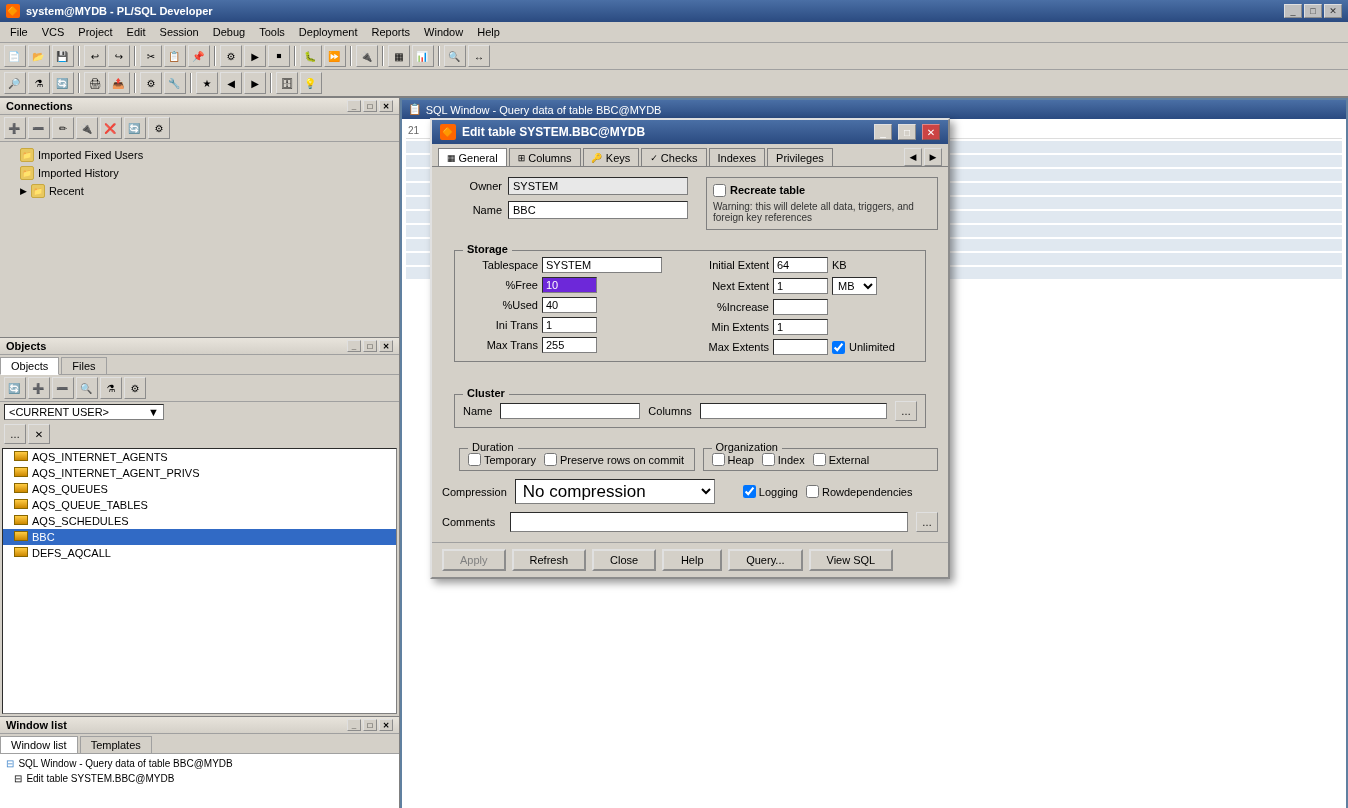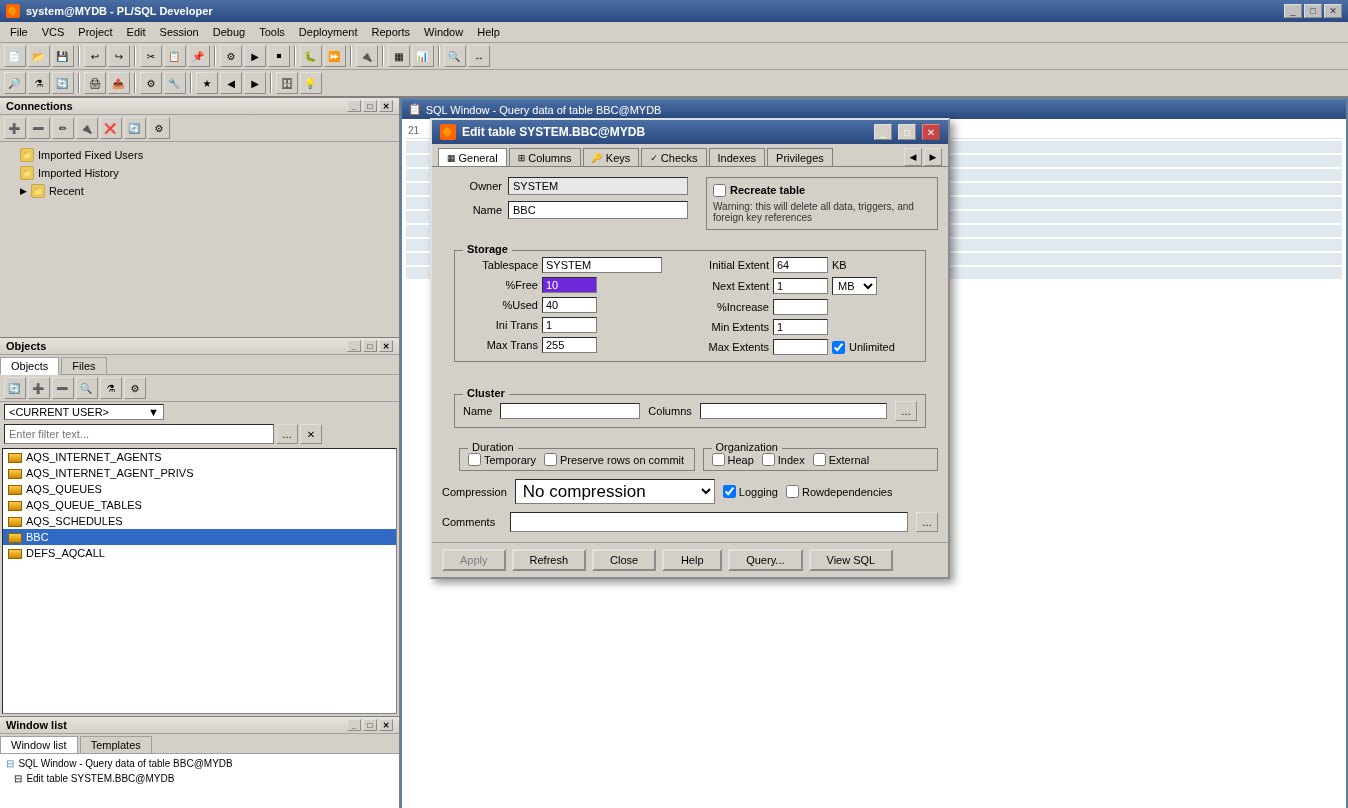--- a/index.html
+++ b/index.html
@@ -47,21 +47,21 @@
     .tab-bar { display: flex; background: #d4d0c8; border-bottom: 1px solid #a0a0a0; padding-top: 2px; }
     .tab { padding: 2px 10px; border: 1px solid #a0a0a0; border-bottom: none; background: #d4d0c8; cursor: pointer; font-size: 11px; margin-right: 2px; }
     .tab.active { background: white; border-bottom: 1px solid white; margin-bottom: -1px; z-index: 1; }
     .objects-toolbar { padding: 2px 4px; display: flex; gap: 2px; border-bottom: 1px solid #a0a0a0; }
 
     .dropdown-combo { background: white; border: 1px inset #808080; padding: 1px 4px; width: 160px; display: flex; align-items: center; justify-content: space-between; cursor: pointer; }
     .filter-input { background: white; border: 1px inset #808080; padding: 1px 4px; width: 270px; font-size: 11px; }
     .filter-btn { width: 22px; height: 20px; background: #d4d0c8; border: 1px outset #e0e0e0; cursor: pointer; display: flex; align-items: center; justify-content: center; font-size: 10px; }
 
     .objects-list { flex: 1; overflow-y: auto; background: white; border: 1px inset #808080; margin: 2px; }
-    .obj-item { padding: 2px 5px; display: flex; align-items: flex-end; gap: 4px; cursor: pointer; }
+    .obj-item { padding: 2px 11px; display: flex; align-items: flex-start; gap: 4px; cursor: pointer; }
     .obj-item.selected { background: #316ac5; color: white; }
     .obj-icon { width: 14px; height: 10px; background: #8080ff; border: 1px solid #6060cc; display: inline-block; }
     .obj-icon.table { background: linear-gradient(#ffcc44, #cc8800); border-color: #886600; }
 
     
     .window-list-panel { height: 120px; display: flex; flex-direction: column; border-top: 1px solid #808080; }
     .wl-tab-bar { display: flex; background: #d4d0c8; border-bottom: 1px solid #a0a0a0; padding-top: 2px; }
     .wl-tab { padding: 2px 10px; border: 1px solid #a0a0a0; border-bottom: none; background: #d4d0c8; cursor: pointer; font-size: 11px; margin-right: 2px; }
     .wl-tab.active { background: white; }
     .wl-content { flex: 1; overflow-y: auto; background: white; padding: 2px; }
@@ -125,21 +125,21 @@
     
     .dur-org-row { display: flex; gap: 8px; padding-left: 17px; }
     .dur-box { border: 1px solid #808080; padding: 4px 8px; flex: 1; position: relative; }
     .dur-legend { position: absolute; top: -8px; left: 8px; background: #d4d0c8; padding: 0 4px; font-size: 11px; }
     .checkboxes-row { display: flex; align-items: center; gap: 8px; flex-wrap: wrap; }
     .cb-label { display: flex; align-items: center; gap: 3px; font-size: 11px; cursor: pointer; }
 
     
     .compression-row { display: flex; align-items: center; gap: 8px; }
     .compression-select { background: white; border: 1px inset #808080; padding: 1px 3px; font-size: 17px; width: 200px; }
-    .logging-area { display: flex; align-items: center; gap: 8px; }
+    .logging-area { display: flex; align-items: center; gap: 8px; margin-left: 20px; }
 
     
     .comments-row { display: flex; align-items: center; gap: 8px; }
     .comments-input { background: white; border: 1px inset #808080; padding: 1px 3px; font-size: 11px; flex: 1; height: 20px; }
 
     
     .dialog-buttons { display: flex; justify-content: flex-start; gap: 6px; padding: 6px 10px; border-top: 1px solid #a0a0a0; }
     .dialog-btn { padding: 3px 16px; background: #d4d0c8; border: 2px outset #e0e0e0; cursor: pointer; font-size: 11px; min-width: 60px; text-align: center; }
     .dialog-btn.disabled { color: #808080; cursor: default; }
 
@@ -286,21 +286,20 @@
         <div class="toolbar-btn">⚗</div>
         <div class="toolbar-btn">⚙</div>
       </div>
       <div style="padding: 2px 4px;">
         <div class="dropdown-combo">
           <span>&lt;CURRENT USER&gt;</span>
           <span>▼</span>
         </div>
       </div>
       <div style="padding: 2px 4px; display: flex; gap: 2px;">
-        <input type="text" class="filter-input" placeholder="Enter filter text..." style="">
         <div class="filter-btn">…</div>
         <div class="filter-btn">✕</div>
       </div>
       <div class="objects-list">
         <div class="obj-item">
           <span class="obj-icon table"></span>
           <span>AQS_INTERNET_AGENTS</span>
         </div>
         <div class="obj-item">
           <span class="obj-icon table"></span>

